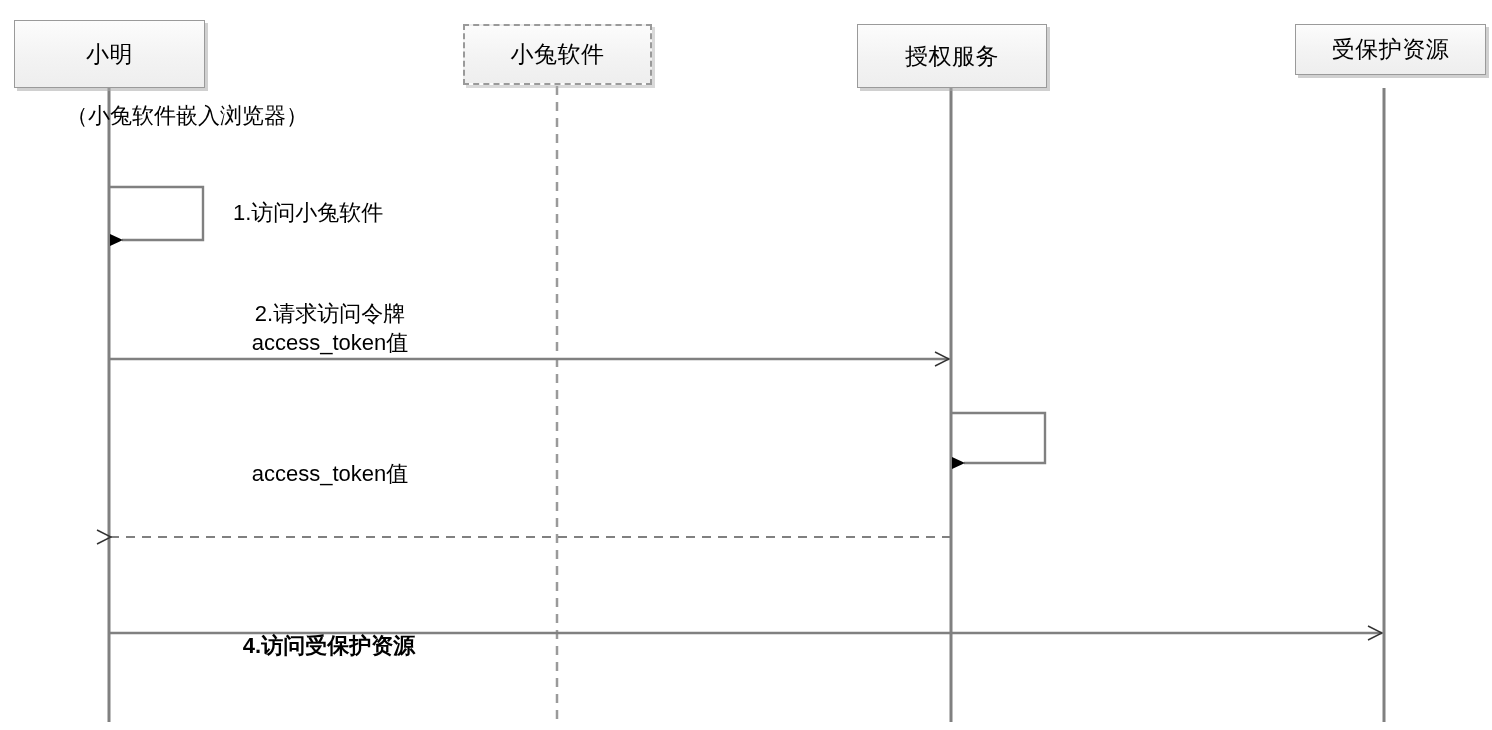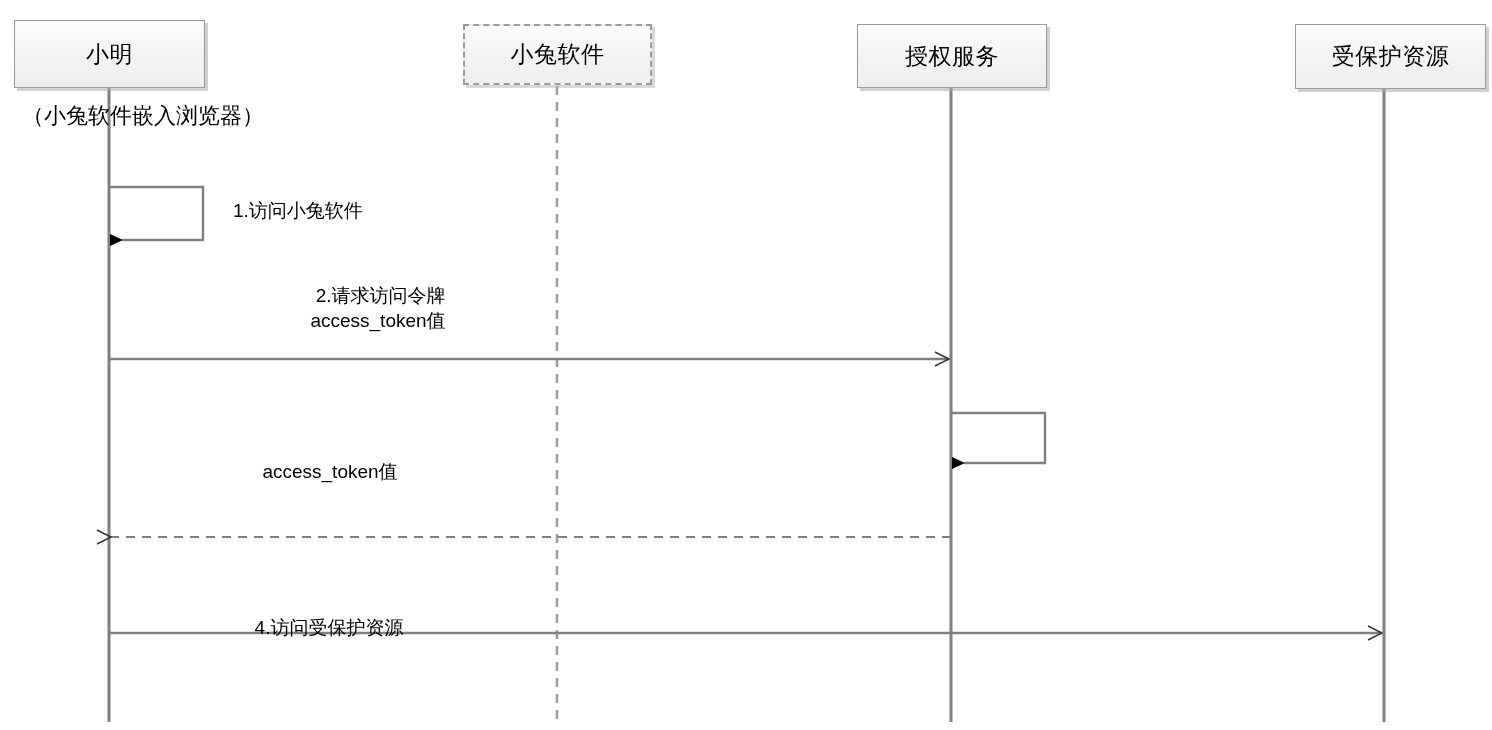--- a/index.html
+++ b/index.html
@@ -46,28 +46,29 @@
   .participant-box.dashed {
     border: 2px dashed #9a9a9a;
     box-shadow: 3px 3px 0 0 rgba(170,170,170,0.45);
   }
   .note-text {
     position: absolute;
     font-size: 22px;
     color: #000000;
     white-space: nowrap;
     line-height: 1;
+    margin-left: 44px;
   }
   .msg-label {
     position: absolute;
-    font-size: 19px;
+    font-size: 22px;
     color: #000000;
     white-space: nowrap;
     line-height: 1.3;
-    text-align: right;
+    text-align: center;
   }
   .msg-label.center {
     transform: translateX(-50%);
   }
 </style>
 </head>
 <body>
 
 <div id="diagram-root">
 
@@ -123,37 +124,37 @@
   </div>
 
   <div class="participant-box dashed" style="left:463px; top:24px; width:189px; height:61px;">
     <span>小兔软件</span>
   </div>
 
   <div class="participant-box solid" style="left:857px; top:24px; width:190px; height:64px;">
     <span>授权服务</span>
   </div>
 
-  <div class="participant-box solid" style="left:1295px; top:24px; width:191px; height:65px;">
+  <div class="participant-box solid" style="left:1295px; top:24px; width:191px; height:51px;">
     <span>受保护资源</span>
   </div>
 
   <div class="note-text" style="left:22px; top:105px;">（小兔软件嵌入浏览器）</div>
 
   <div class="msg-label" style="left:233px; top:199px;">
     <div>1.访问小兔软件</div>
   </div>
 
-  <div class="msg-label center" style="left:330px; top:284px;margin-left:48px;">
+  <div class="msg-label center" style="left:330px; top:300px;">
     <div>2.请求访问令牌</div>
     <div>access_token值</div>
   </div>
 
 
   <div class="msg-label center" style="left:330px; top:460px;">
     <div>access_token值</div>
   </div>
 
-  <div class="msg-label center" style="left:329px; top:616px;">
+  <div class="msg-label center" style="left:329px; top:632px;font-weight:bold;">
     <div>4.访问受保护资源</div>
   </div>
 
 </div>
 
 </body></html>

